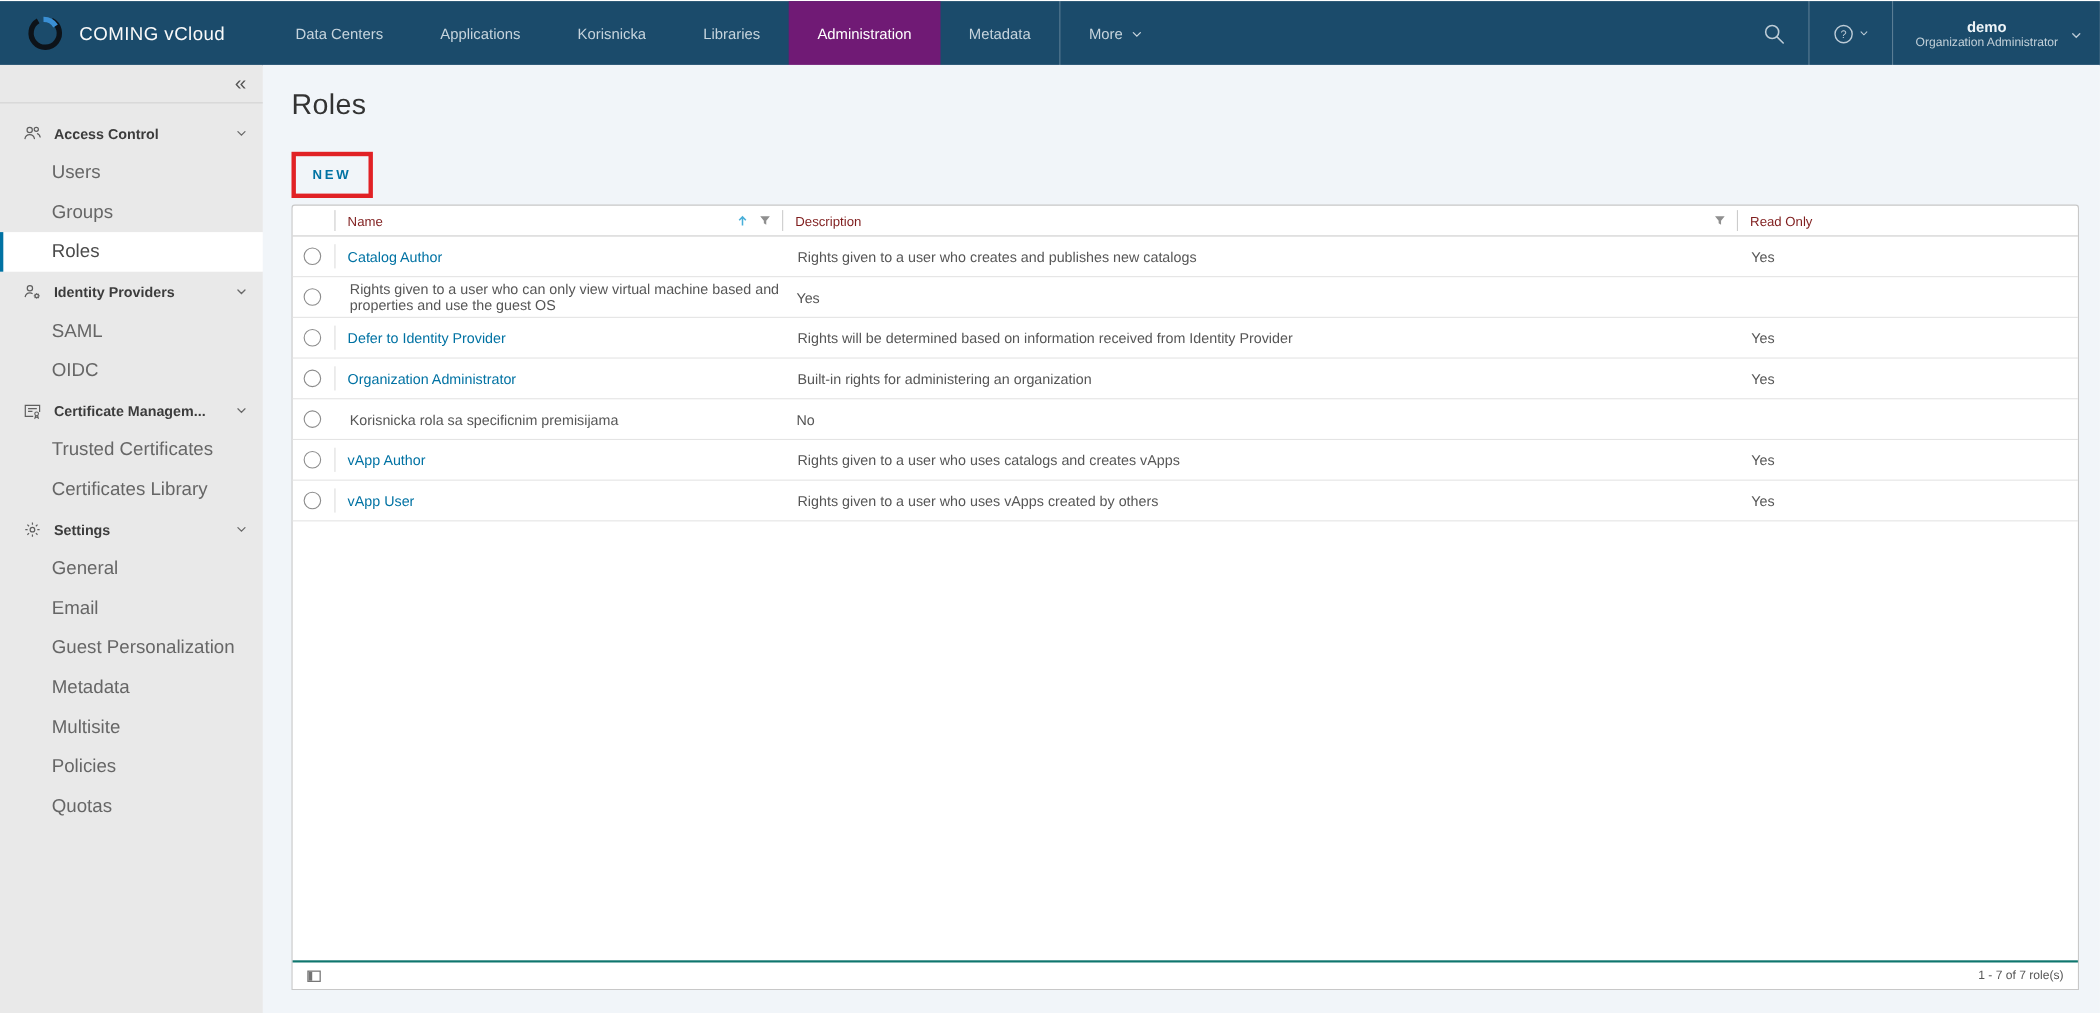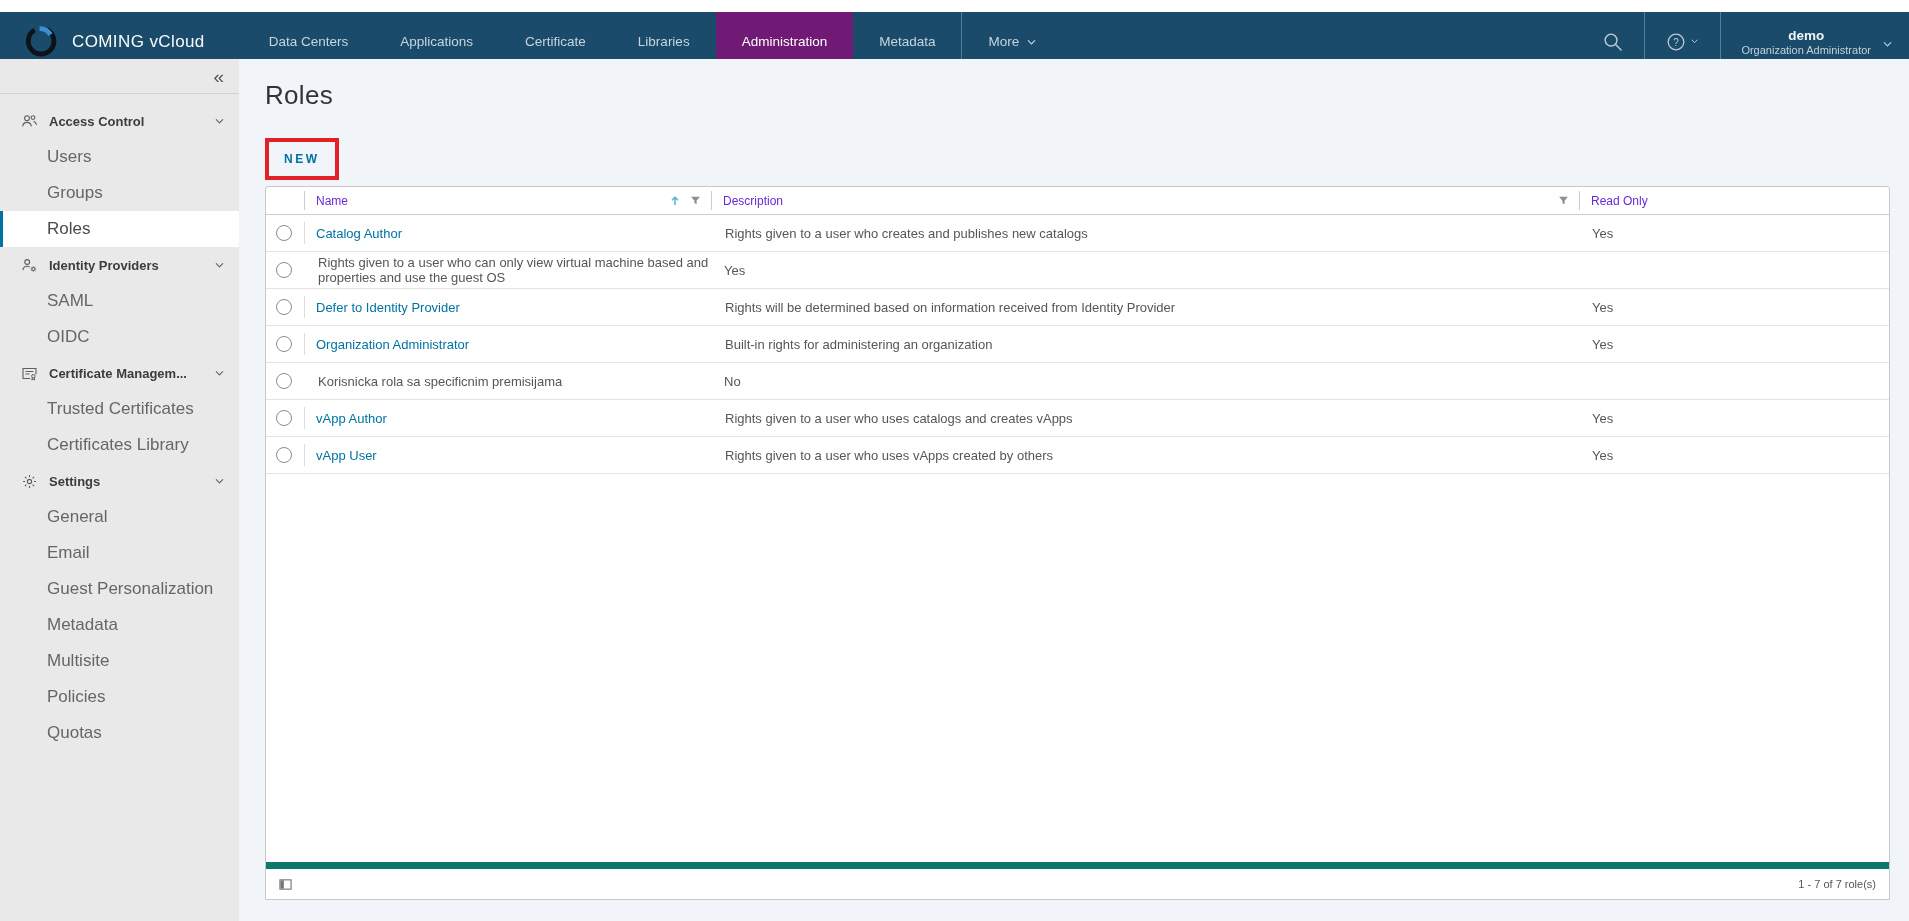--- a/index.html
+++ b/index.html
@@ -1,20 +1,20 @@
 <!DOCTYPE html>
 <html><head>
 <meta charset="utf-8">
 <style>
   * { margin:0; padding:0; box-sizing:border-box; }
   html,body { width:1909px; height:921px; overflow:hidden;
     font-family:"Liberation Sans", sans-serif; background:#fff; }
 
   
-  .topnav { position:absolute; left:0; top:12px; width:1909px; height:59px;
+  .topnav { position:absolute; left:0; top:1px; width:1909px; height:59px;
     background:#1b4b6b; display:flex; align-items:stretch; }
   .brand { display:flex; align-items:center; padding:0 20px 0 22px; gap:13px; }
   .brand svg { display:block; }
   .brand-text { font-size:17px; color:#fafafa; letter-spacing:.4px; white-space:nowrap; }
   .nav-links { display:flex; align-items:stretch; margin-left:18px; }
   .nav-link { display:flex; align-items:center; gap:7px; padding:16px 26px;
     font-size:13.5px; color:#c6d4dd; cursor:pointer; white-space:nowrap; }
   .nav-link.active { background:#701a75; color:#fff; }
   .nav-link .chev { display:flex; align-items:center; color:#c6d4dd; margin-top:2px; }
   .nav-divider { width:1px; background:rgba(255,255,255,.28); }
@@ -52,60 +52,60 @@
   .btn-new { background:transparent; border:none; color:#0072a3; font-size:12px;
     font-weight:600; letter-spacing:2.5px; padding:8px 10px; cursor:pointer;
     font-family:"Liberation Sans", sans-serif; }
 
   
   .datagrid { margin-top:6px; height:714px; background:#fff;
     border:1px solid #c8c8c8; border-radius:3px 3px 0 0;
     display:flex; flex-direction:column; }
   .dg-header, .dg-row { display:grid; grid-template-columns:38px 407px 868px 1fr; }
   .dg-header { height:28px; border-bottom:1px solid #ccc; align-items:center;
-    font-size:12px; color:#6d28d9; font-weight:500; }
+    font-size:12px; color:#7f1d1d; font-weight:500; }
   .dg-hcell { position:relative; display:flex; align-items:center; height:100%;
     padding-left:12px; }
   .dg-hcell.with-div::before { content:""; position:absolute; left:0; top:4px;
     bottom:4px; width:1px; background:#ccc; }
   .dg-hcell .spacer { flex:1; }
   .sort-arrow { color:#49afd9; display:flex; margin-right:9px; cursor:pointer; }
   .funnel { color:#8f8f8f; display:flex; margin-right:10px; cursor:pointer; }
   .dg-row { height:37px; border-bottom:1px solid #e4e4e4; align-items:center;
     font-size:13px; color:#565656; }
   .dg-cell { position:relative; display:flex; align-items:center; height:100%; }
   .dg-cell.name-cell::before { content:""; position:absolute; left:0; top:7px;
     bottom:7px; width:1px; background:#ddd; }
   .radio { width:16px; height:16px; border:1px solid #8c8c8c; border-radius:50%;
     background:#fff; margin-left:10px; cursor:pointer; }
   .role-link { color:#0072a3; text-decoration:none; padding-left:12px; cursor:pointer; }
   .desc-cell { padding-left:14px; }
   .ro-cell { padding-left:13px; }
-  .dg-footer { margin-top:auto; height:37px; border-top:7px solid #0f766e;
+  .dg-footer { margin-top:auto; height:26px; border-top:2px solid #0f766e;
     display:flex; align-items:center; padding:0 13px; }
   .col-toggle { color:#747474; display:flex; cursor:pointer; }
   .footer-count { margin-left:auto; font-size:11px; color:#565656; }
 </style>
 </head>
 <body>
 
 <header class="topnav">
   <div class="brand">
     <span>
       <svg viewBox="0 0 38 38" width="37" height="37">
         <path d="M13 7.2 A13.2 13.2 0 1 0 25.5 6.8" fill="none" stroke="#0d1319" stroke-width="5"></path>
         <path d="M18 5.8 A13.2 13.2 0 0 1 29.3 11.9" fill="none" stroke="#3a8fd4" stroke-width="5"></path>
       </svg>
     </span>
     <span class="brand-text">COMING vCloud</span>
   </div>
   <nav class="nav-links" id="nav-links">
       <a class="nav-link">Data Centers</a>
       <a class="nav-link">Applications</a>
-      <a class="nav-link">Certificate</a>
+      <a class="nav-link">Korisnicka</a>
       <a class="nav-link">Libraries</a>
       <a class="nav-link active">Administration</a>
       <a class="nav-link">Metadata</a>
       <div class="nav-divider"></div>
       <a class="nav-link">More<span class="chev">
           <svg viewBox="0 0 12 12" width="11" height="11">
             <path d="M2.5 4l3.5 3.5L9.5 4" fill="none" stroke="currentColor" stroke-width="1.3" stroke-linecap="round"></path>
           </svg>
         </span></a>
     </nav>

